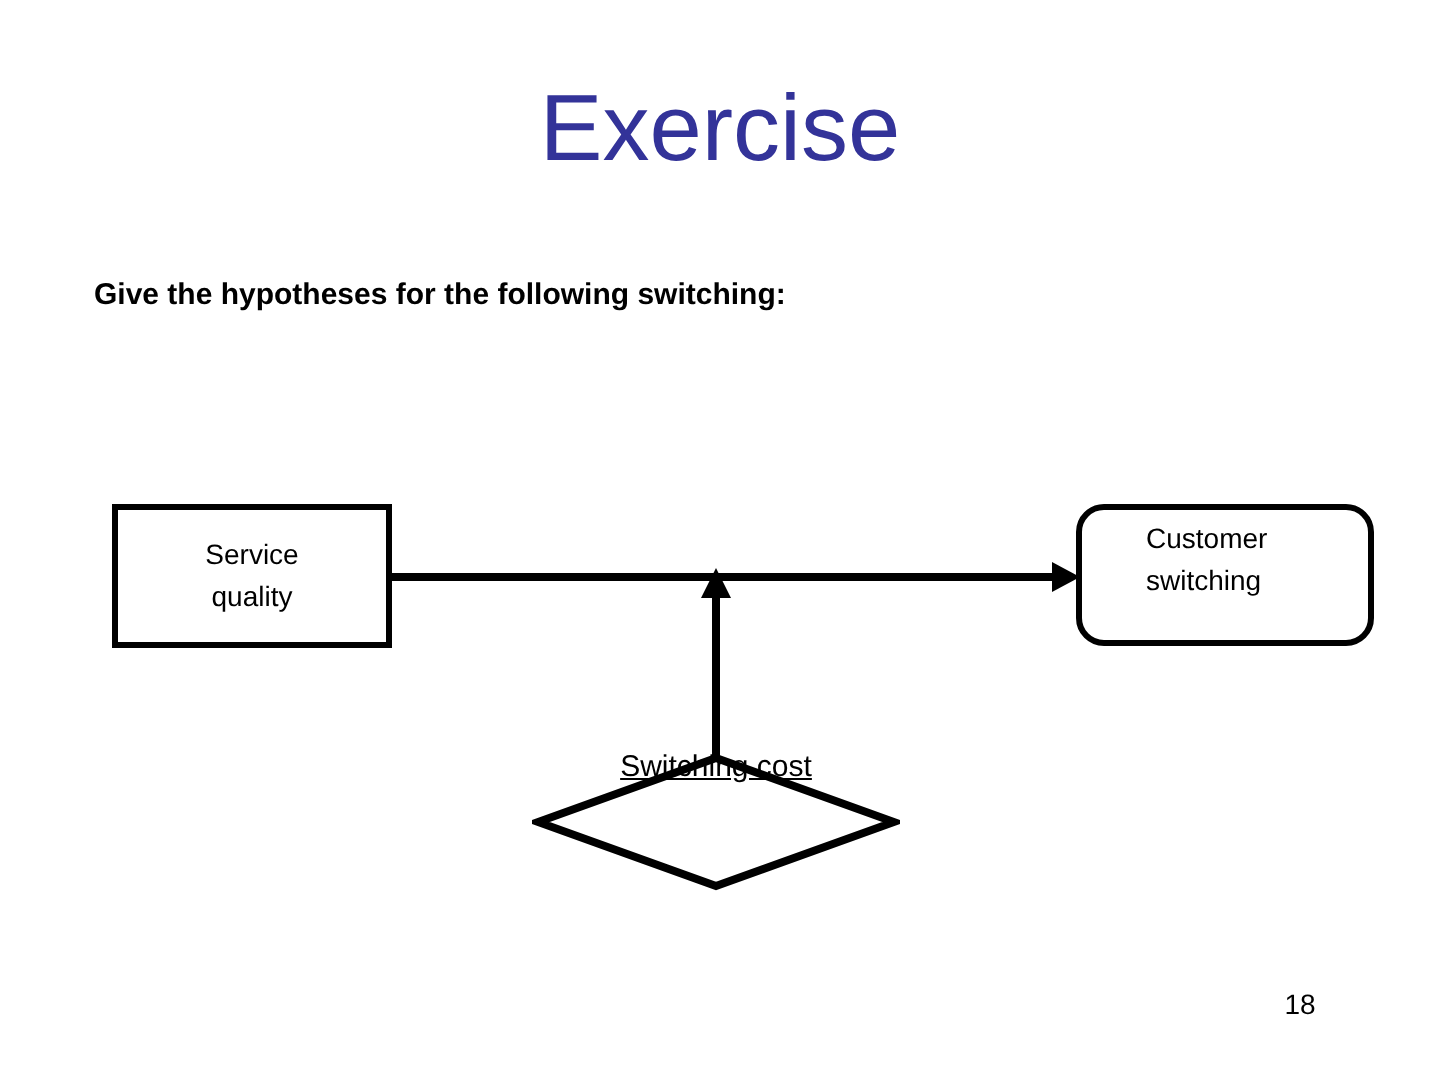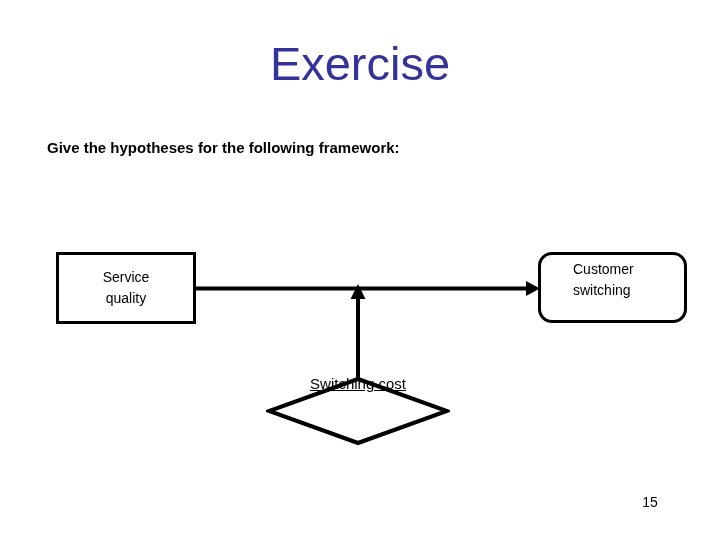--- a/index.html
+++ b/index.html
@@ -155,21 +155,21 @@
     color: #000000;
   }
 </style>
 </head>
 <body>
 
 <div id="slide">
 
   <div id="slide-title">Exercise</div>
 
-  <div id="instruction">Give the hypotheses for the following framework:</div>
+  <div id="instruction">Give the hypotheses for the following switching:</div>
 
   <div id="framework-diagram">
 
     <svg id="connectors" width="720" height="540" viewBox="0 0 720 540">
 
       <line x1="194" y1="288.5" x2="532" y2="288.5" stroke="#000000" stroke-width="4"></line>
       <polygon points="540,288.5 526,281 526,296" fill="#000000"></polygon>
 
       <line x1="358" y1="380" x2="358" y2="298" stroke="#000000" stroke-width="4"></line>
       <polygon points="358,284 350.5,299 365.5,299" fill="#000000"></polygon>
@@ -187,15 +187,15 @@
 
     <div id="node-switching-cost">
       <svg width="184" height="70" viewBox="0 0 184 70">
         <polygon points="92,3 181,35 92,67 3,35" fill="#ffffff" stroke="#000000" stroke-width="4" stroke-linejoin="miter"></polygon>
       </svg>
       <div class="node-text">Switching cost</div>
     </div>
 
   </div>
 
-  <div id="page-number">15</div>
+  <div id="page-number">18</div>
 
 </div>
 
 </body></html>

